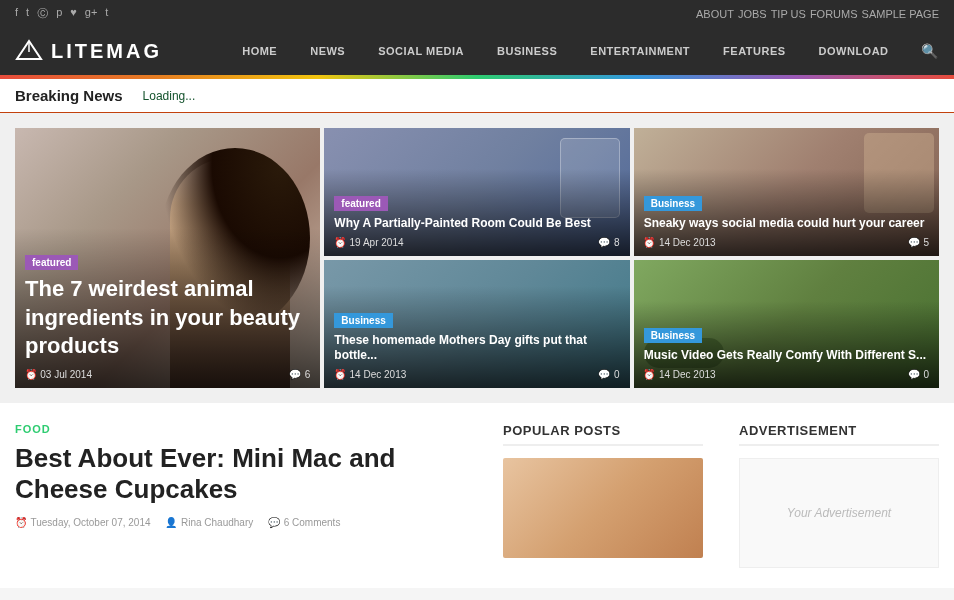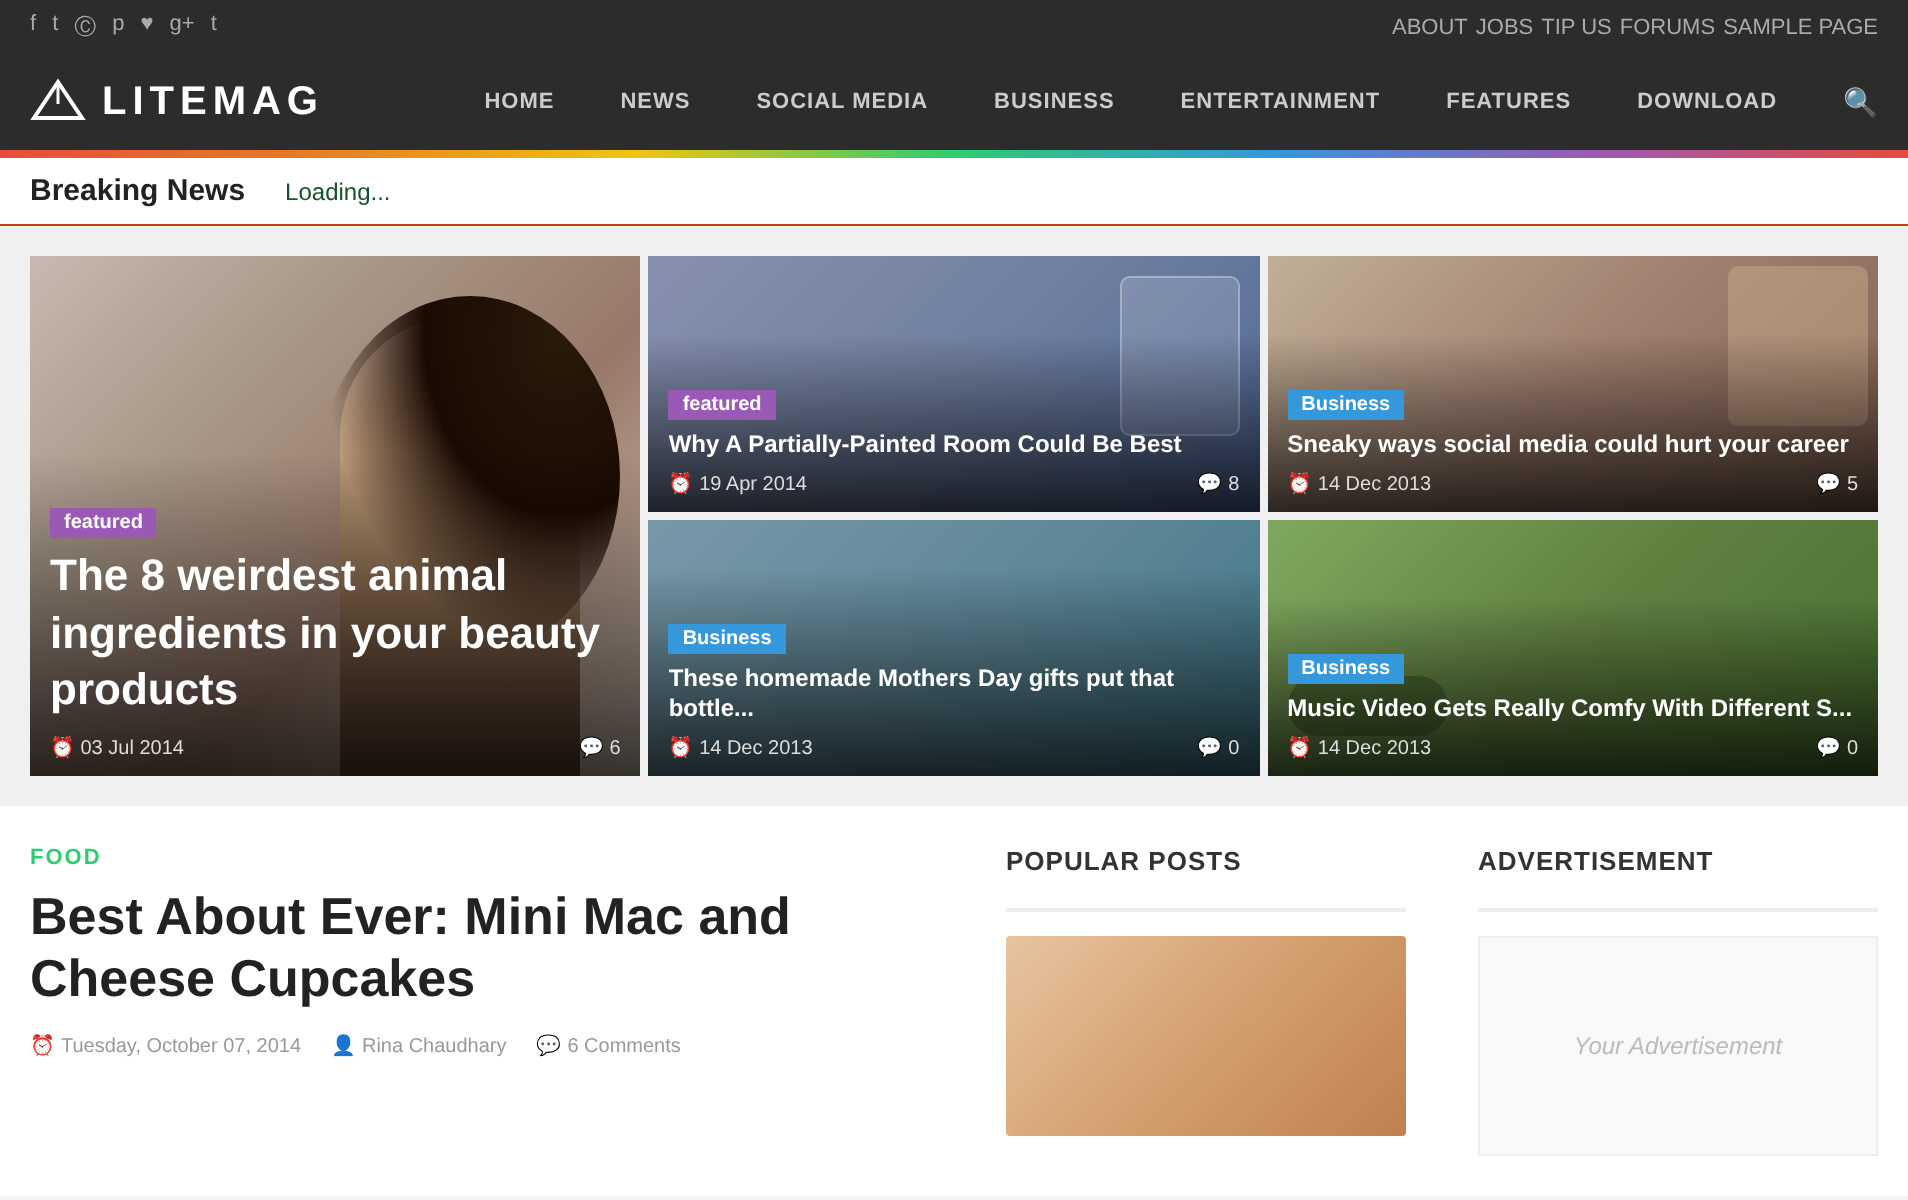--- a/index.html
+++ b/index.html
@@ -195,21 +195,21 @@
       align-items: center;
     }
     .article-meta span { display: flex; align-items: center; gap: 3px; }
 
     .sidebar-title {
       font-size: 13px;
       font-weight: bold;
       color: #333;
       text-transform: uppercase;
       margin-bottom: 12px;
-      padding-bottom: 16px;
+      padding-bottom: 6px;
       border-bottom: 2px solid #eee;
       letter-spacing: 0.5px;
     }
     .popular-img {
       width: 100%;
       height: 100px;
       background: linear-gradient(135deg, #e8c4a0 0%, #d4a070 50%, #c08050 100%);
       border-radius: 2px;
     }
 
@@ -280,21 +280,21 @@
     <div class="featured-main card" style="grid-row:1/3; height:260px;">
       <div style="position:absolute;top:0;left:0;width:100%;height:100%;background:linear-gradient(135deg,#c8b8b0 0%,#a89888 30%,#987868 60%,#d8c8b8 100%);"></div>
 
       <div style="position:absolute;right:10px;bottom:0;width:180px;height:240px;overflow:hidden;">
         <div style="position:absolute;bottom:0;right:20px;width:120px;height:230px;background:linear-gradient(to bottom,#e8d0c0 0%,#c8a888 20%,#a08060 50%,#604030 100%);border-radius:60px 60px 0 0;"></div>
 
         <div style="position:absolute;top:0;right:0;width:150px;height:180px;background:radial-gradient(ellipse at 80% 10%,#2a1a0a 0%,#1a0a02 40%,transparent 70%);border-radius:50%;"></div>
       </div>
       <div class="card-overlay">
         <div class="card-badge badge-featured">featured</div>
-        <div class="main-card-title">The 8 weirdest animal ingredients in your beauty products</div>
+        <div class="main-card-title">The 7 weirdest animal ingredients in your beauty products</div>
         <div class="card-meta">
           <span>⏰ <span>03 Jul 2014</span></span>
           <span>💬 <span>6</span></span>
         </div>
       </div>
     </div>
 
     <div class="small-card card small-card-1">
       <div style="position:absolute;top:0;left:0;width:100%;height:100%;background:linear-gradient(135deg,#8890b0 0%,#7080a0 50%,#506898 100%);"></div>
 

